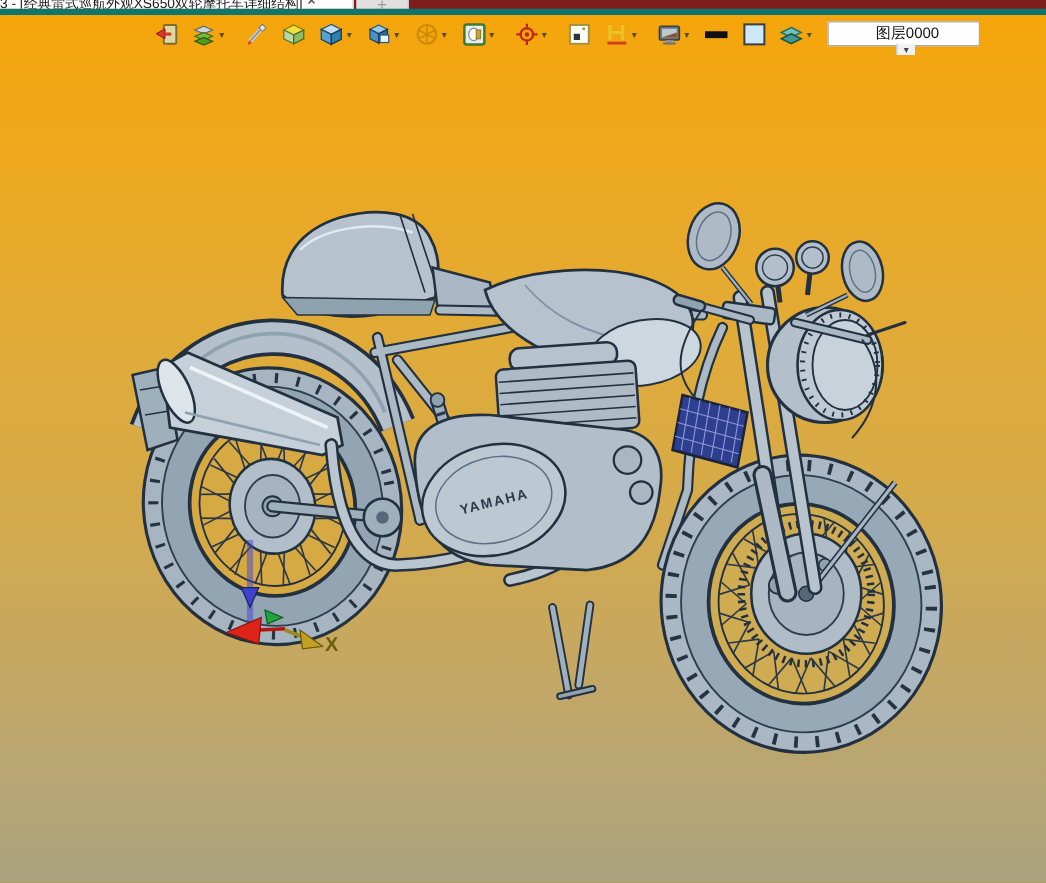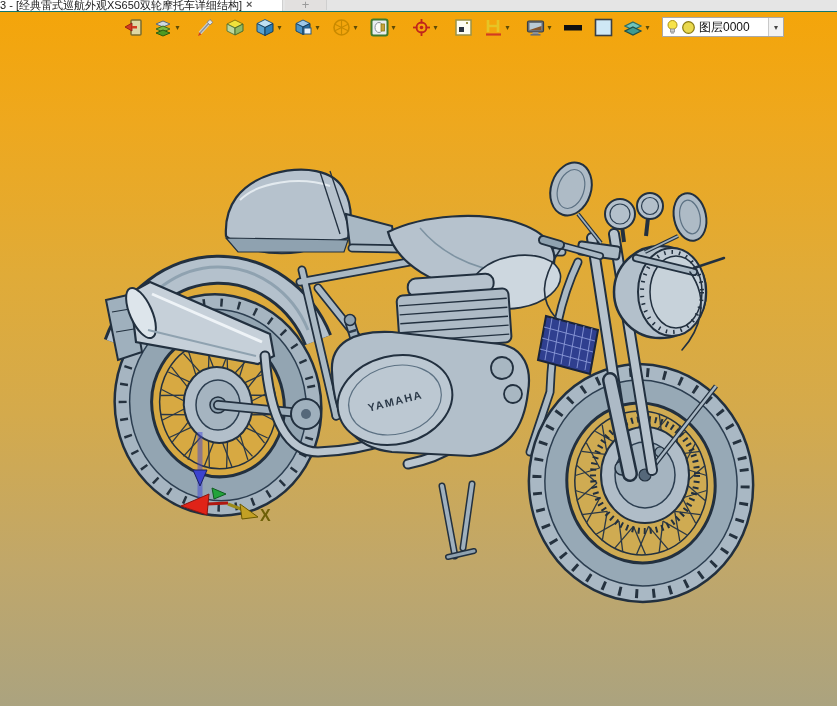--- a/index.html
+++ b/index.html
@@ -5,36 +5,36 @@
   html,body{margin:0;padding:0;background:#888;}
   *{box-sizing:border-box;font-family:"Liberation Sans","DejaVu Sans",sans-serif;}
   #app{position:relative;width:837px;height:706px;overflow:hidden;background:#f3a50d;}
 
   
   #viewport{position:absolute;left:0;top:12px;width:837px;height:694px;
     background:linear-gradient(180deg,#f4a50a 0%,#eea81e 16%,#e0ab38 38%,#d4aa4c 58%,#c0a76a 80%,#aba37f 100%);}
   #model-svg{position:absolute;left:0;top:-12px;width:837px;height:706px;}
 
   
-  #tabbar{position:absolute;left:0;top:0;width:837px;height:12px;background:#e5e5e5;
-    display:flex;align-items:flex-start;overflow:hidden;border-bottom:1px solid #0f766e;z-index:30;}
+  #tabbar{position:absolute;left:0;top:0;width:837px;height:12px;background:#7f1d1d;
+    display:flex;align-items:center;overflow:hidden;border-bottom:5px solid #0f766e;z-index:30;}
   .tab-active{width:283px;background:#ffffff;display:flex;align-items:flex-start;
     padding:0 4px 0 0;position:relative;border-right:1px solid #cfcfcf;}
   .tab-title{font-size:11px;color:#1a1a1a;white-space:nowrap;margin-top:-2px;letter-spacing:0;}
   .tab-close{font-size:11px;color:#555;margin:-2px 0 0 4px;font-weight:bold;cursor:pointer;}
   .tab-new{width:42px;background:#e2e0df;border-right:1px solid #cfcfcf;color:#9a9a9a;
     text-align:center;font-size:13px;line-height:10px;margin-left:2px;}
 
   
   #toolbar{position:absolute;left:122px;top:14px;height:26px;display:flex;align-items:center;z-index:20;}
   .tbtn{width:22px;height:22px;display:flex;align-items:center;justify-content:center;cursor:pointer;}
   .caret{font-size:8px;color:#5d4a06;width:9px;text-align:center;cursor:pointer;margin-left:-1px;}.gap8{margin-left:8px;}.gap12{margin-left:12px;}
   
   #layer-combo{margin-left:10px;height:20px;width:122px;background:#ffffff;border:1px solid #a9a9a9;
-    display:flex;align-items:center;padding:0 0 0 3px;cursor:pointer;}
+    display:flex;align-items:center;padding:0 0 0 3px;cursor:pointer;flex-direction:column;}
   #layer-combo .lbl{font-size:12px;color:#111;flex:1;margin-left:3px;white-space:nowrap;}
   #layer-combo .dd{width:15px;height:18px;border-left:1px solid #c9c9c9;display:flex;
     align-items:center;justify-content:center;font-size:8px;color:#444;background:#f2f2f2;}
 </style>
 </head>
 <body>
 
 <div id="app">
 
   <div id="viewport">

